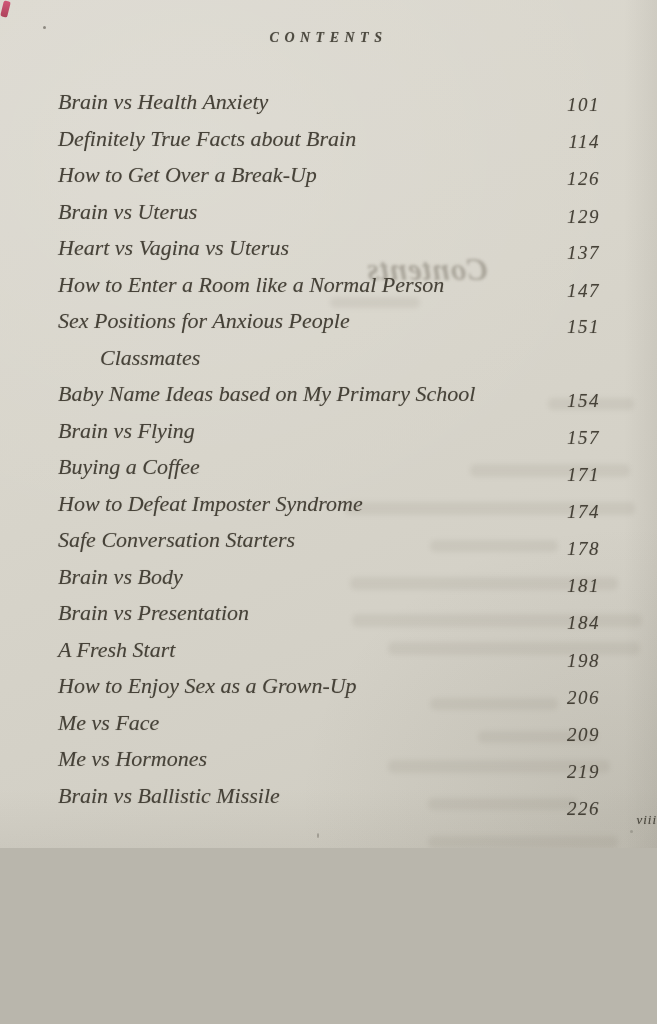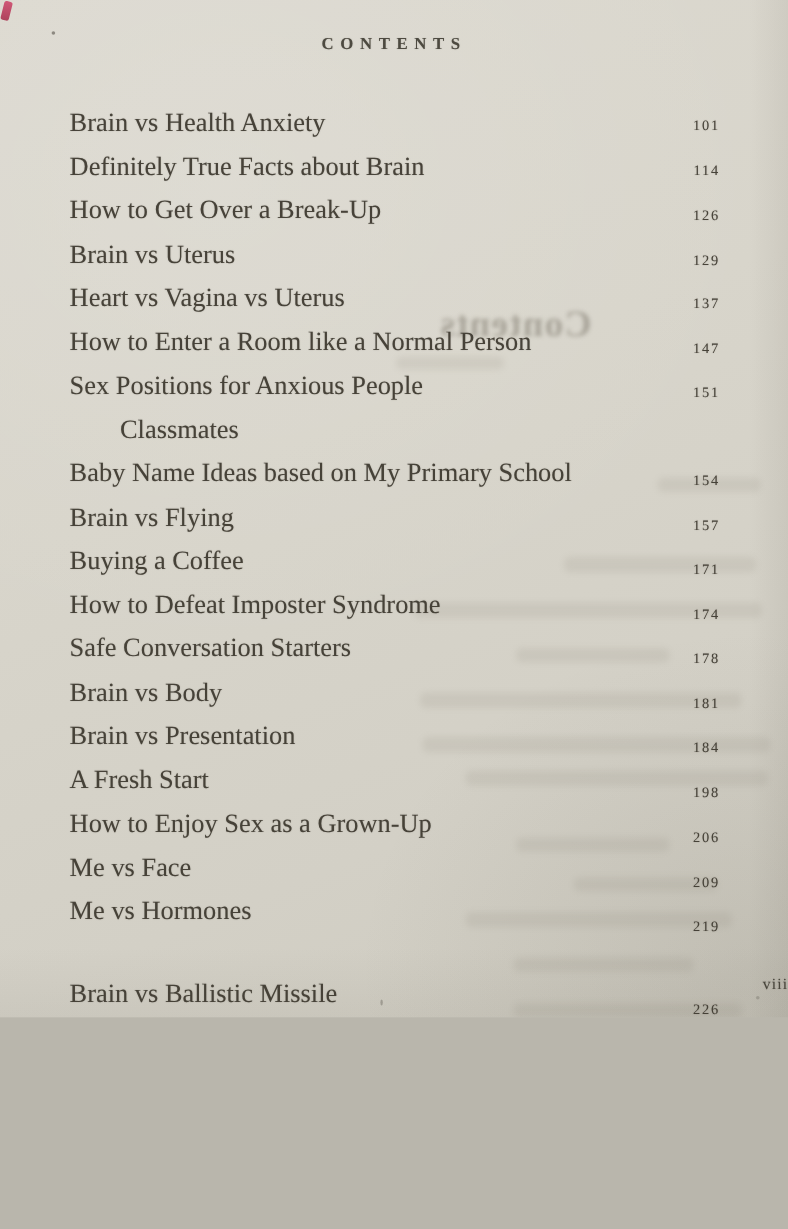--- a/index.html
+++ b/index.html
@@ -5,37 +5,38 @@
   html,body{margin:0;padding:0;background:#b9b6ac;}
   .page{
     position:relative;width:657px;height:848px;overflow:hidden;
     font-family:"Liberation Serif","DejaVu Serif",serif;
     background:
       radial-gradient(120% 80% at 28% 18%, rgba(255,255,255,0.10), rgba(255,255,255,0) 60%),
       radial-gradient(90% 60% at 95% 95%, rgba(90,86,76,0.12), rgba(90,86,76,0) 55%),
       linear-gradient(to left, rgba(110,105,95,0.10), rgba(110,105,95,0) 5%),
       linear-gradient(to top, rgba(110,105,95,0.08), rgba(110,105,95,0) 7%),
       linear-gradient(158deg,#dcd9d0 0%,#d8d5cb 42%,#d3d0c6 75%,#cecbc0 100%);
+    font-style: italic;
   }
   .header{
     position:absolute;top:30px;left:0;right:0;text-align:center;
     font-size:14px;font-weight:600;letter-spacing:5.5px;
     color:rgba(72,68,59,0.95);text-shadow:0 0 1px rgba(72,68,59,0.35);
   }
   .list{position:absolute;left:58px;right:57px;top:84px;}
   .row{display:flex;justify-content:space-between;align-items:flex-end;}
   .titles{flex:1 1 auto;min-width:0;}
   .tline{
     font-size:22px;line-height:36.5px;
     color:rgba(62,58,48,0.92);text-shadow:0 0 1px rgba(62,58,48,0.35);
     white-space:nowrap;
   }
   .tline.cont{padding-left:42px;}
   .pagenum{
-    flex:0 0 auto;font-size:12px;line-height:36.5px;letter-spacing:1.5px;
+    flex:0 0 auto;font-size:19px;line-height:36.5px;letter-spacing:1.5px;
     color:rgba(62,58,48,0.92);text-shadow:0 0 1px rgba(62,58,48,0.35);
     font-variant-numeric:oldstyle-nums;
   }
   .footer{
     position:absolute;bottom:20px;left:0;right:0;text-align:right;
     font-size:13px;letter-spacing:1px;
     color:rgba(70,66,57,0.95);text-shadow:0 0 1px rgba(70,66,57,0.35);
   }
   .ghost-word{
     position:absolute;left:366px;top:252px;
@@ -196,19 +197,19 @@
       <div class="row">
         <div class="titles">
           <div class="tline">Me vs Hormones</div>
         </div>
         <div class="pagenum" style="transform: translateY(12.5px);">219</div>
       </div>
       <div class="row">
         <div class="titles">
           <div class="tline">Brain vs Ballistic Missile</div>
         </div>
-        <div class="pagenum" style="transform: translateY(13px); margin-top: 32px;">226</div>
+        <div class="pagenum" style="transform: translateY(13px);">226</div>
       </div>
     </div>
 
   <div class="footer">viii</div>
 
 </div>
 
 </body></html>

